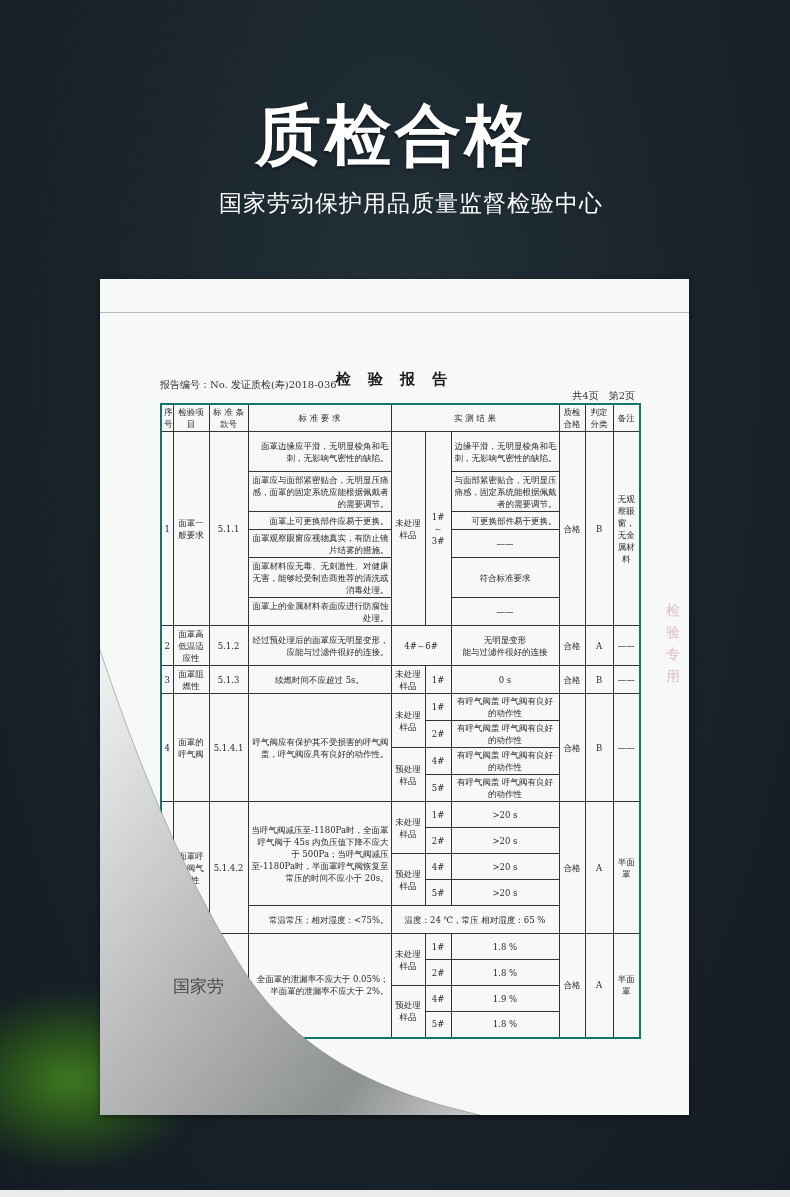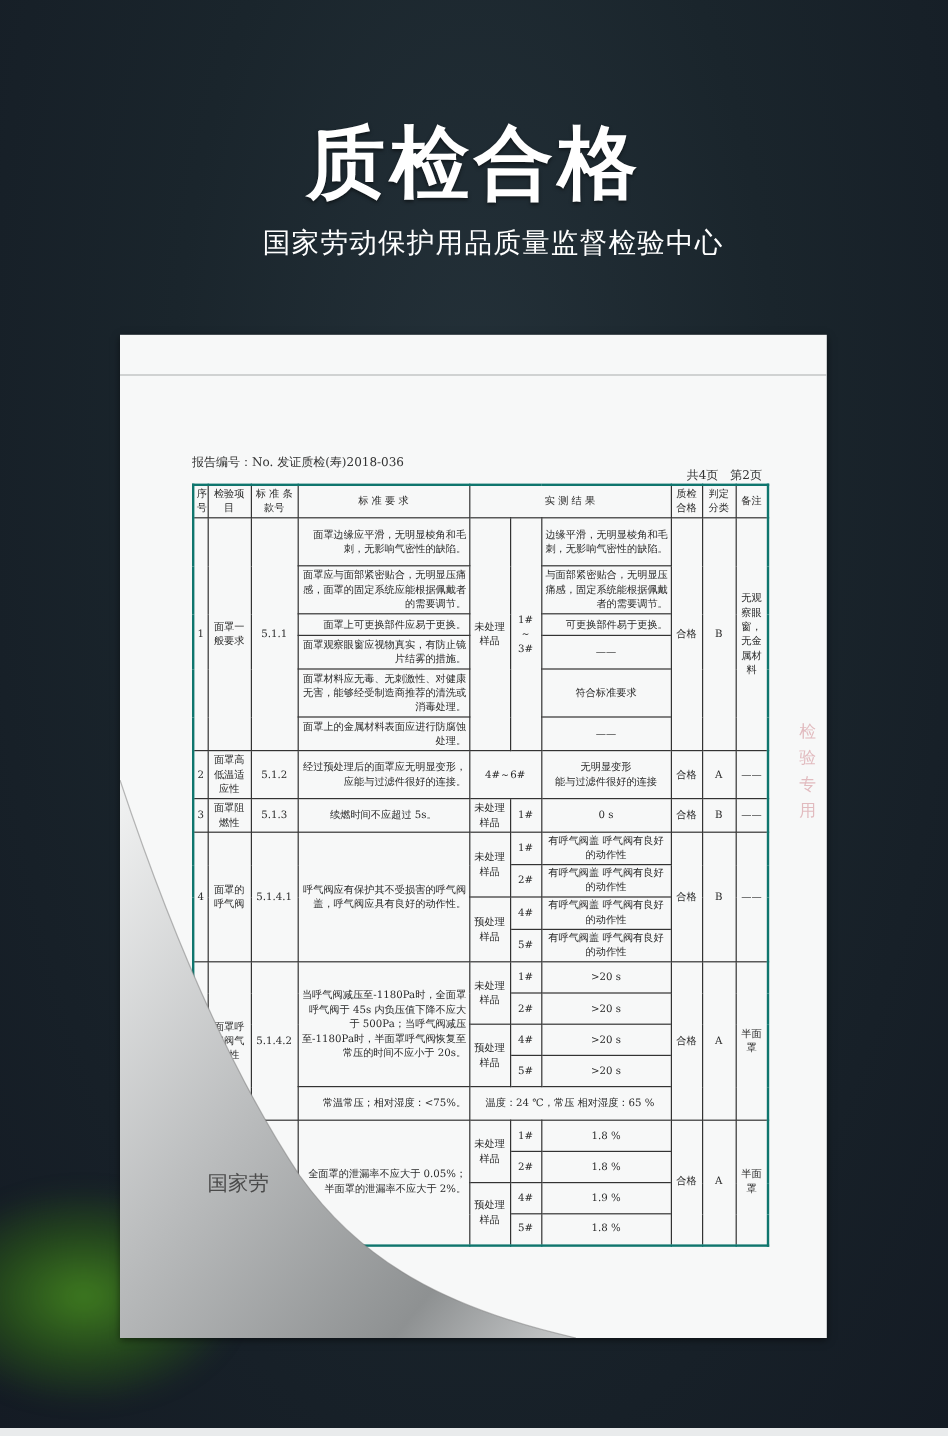--- a/index.html
+++ b/index.html
@@ -35,20 +35,21 @@
 </head>
 <body>
 
 <div class="green-blur"></div>
 
 <div class="hero-title">质检合格</div>
 <div class="hero-sub">国家劳动保护用品质量监督检验中心</div>
 
 <div class="paper">
   <div class="paper-rule"></div>
+  <div class="doc-sub">检 验 报 告</div>
   <div class="report-no">报告编号：No. 发证质检(寿)2018-036</div>
   <div class="page-info">共4页　第2页</div>
 
   <table class="rpt">
     <colgroup>
       <col style="width:12px">
         <col style="width:36px">
         <col style="width:39px">
         <col style="width:143px">
       <col style="width:34px">

